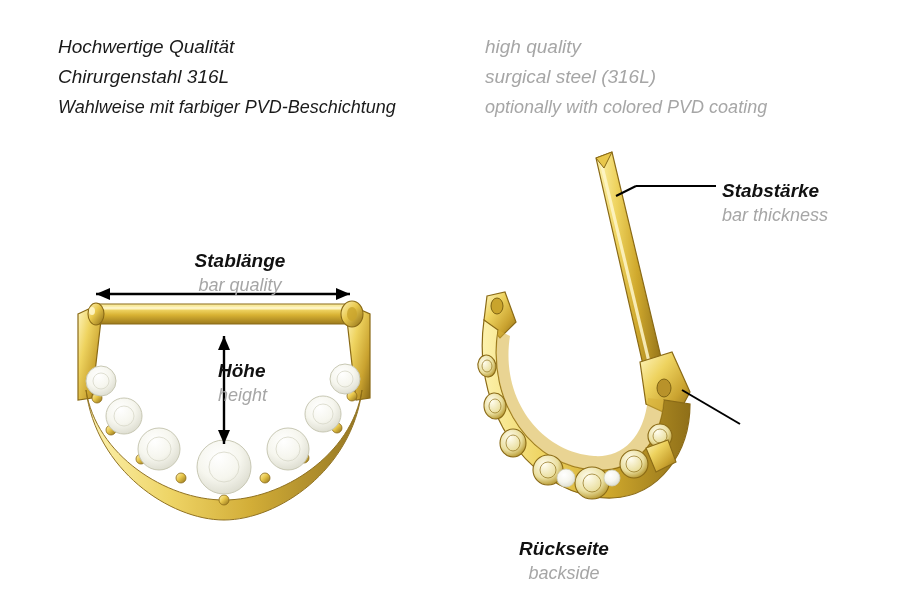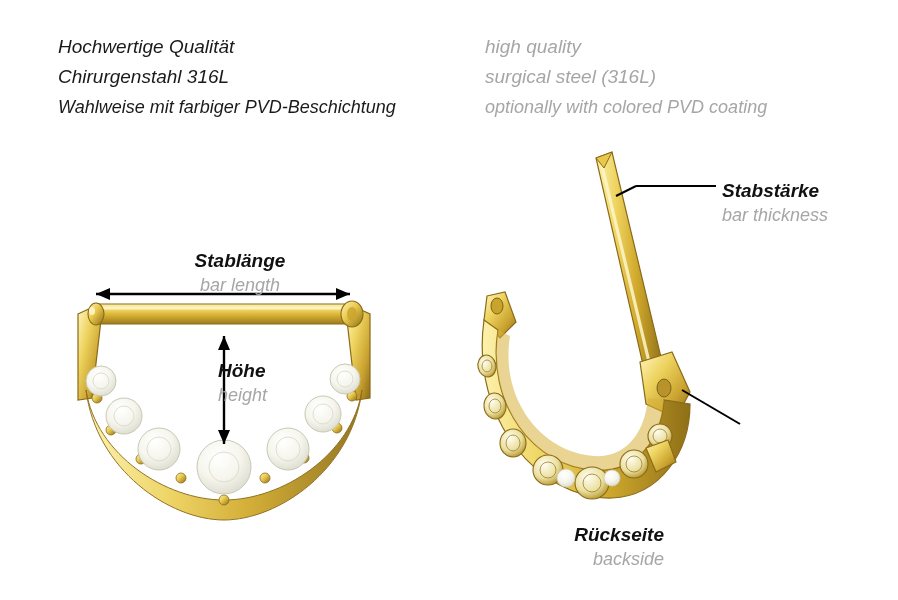--- a/index.html
+++ b/index.html
@@ -75,21 +75,21 @@
   .label .en {
     font-size: 18px;
     color: #a6a6a6;
     line-height: 24px;
   }
 
   .lbl-stablaenge { left: 120px; top: 248px; width: 240px; text-align: center; }
   .lbl-hoehe      { left: 218px; top: 358px; width: 130px; text-align: left; }
   .lbl-stabstaerke{ left: 722px; top: 178px; width: 170px; text-align: left; }
   .lbl-hinge      { left: 722px; top: 418px; width: 176px; text-align: left; }
-  .lbl-rueckseite { left: 464px; top: 522px; width: 200px; text-align: right; }
+  .lbl-rueckseite { left: 464px; top: 536px; width: 200px; text-align: center; }
 
   
   svg.art {
     position: absolute;
     left: 0;
     top: 0;
     width: 898px;
     height: 600px;
   }
 </style>
@@ -261,21 +261,21 @@
 
       <line x1="636" y1="186" x2="716" y2="186" stroke="#000" stroke-width="2"></line>
       <line x1="636" y1="186" x2="616" y2="196" stroke="#000" stroke-width="2"></line>
 
       <line x1="682" y1="390" x2="740" y2="424" stroke="#000" stroke-width="2"></line>
     </g>
   </svg>
 
   <div class="label lbl-stablaenge">
     <div class="de">Stablänge</div>
-    <div class="en">bar length</div>
+    <div class="en">bar quality</div>
   </div>
 
   <div class="label lbl-hoehe">
     <div class="de">Höhe</div>
     <div class="en">height</div>
   </div>
 
   <div class="label lbl-stabstaerke">
     <div class="de">Stabstärke</div>
     <div class="en">bar thickness</div>

